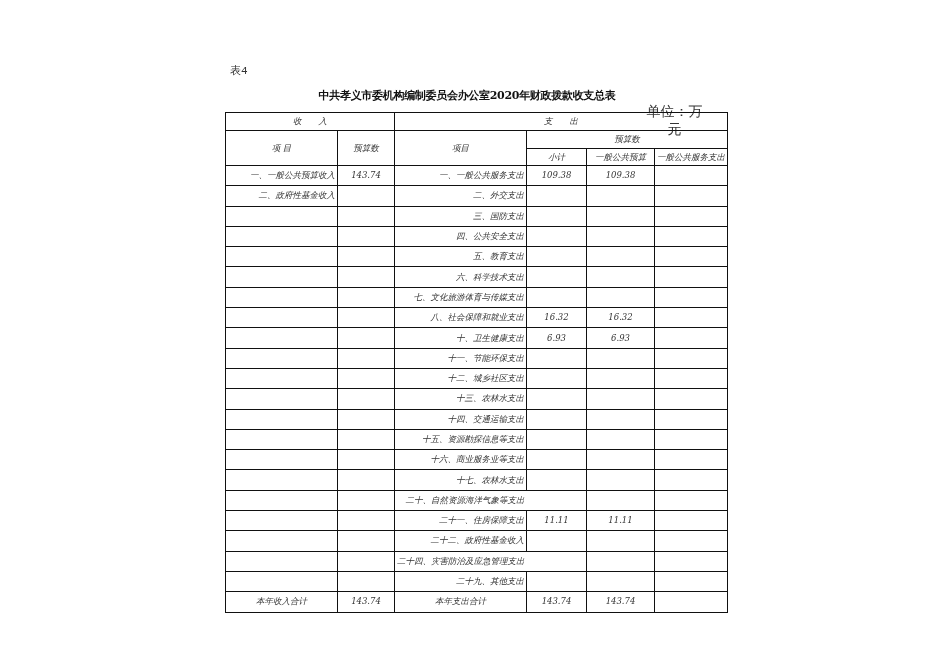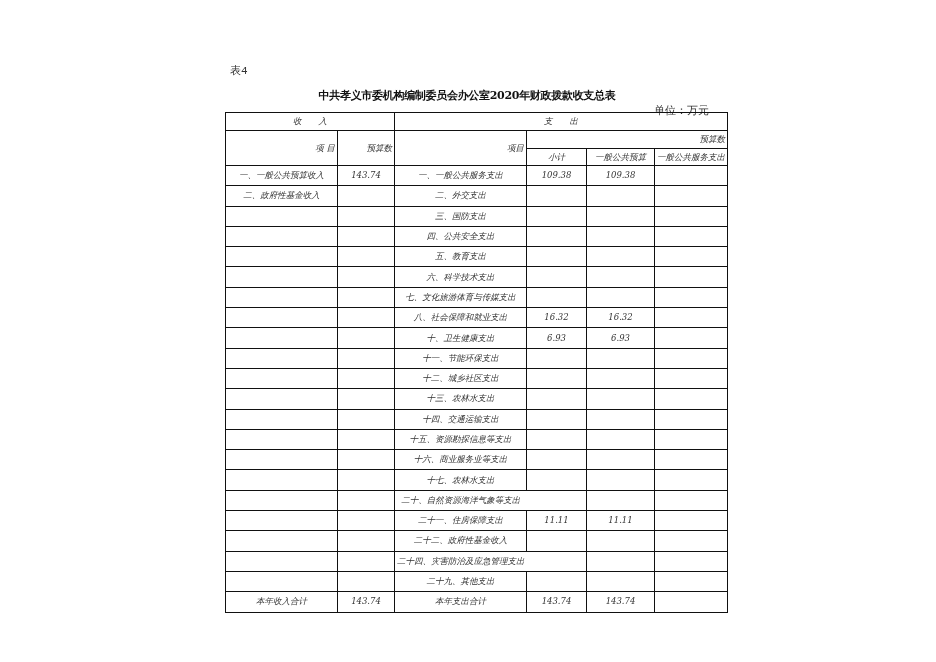--- a/index.html
+++ b/index.html
@@ -1,28 +1,28 @@
 <!DOCTYPE html>
 <html><head>
 <meta charset="utf-8">
 <style>
   html, body { margin:0; padding:0; background:#ffffff; }
   body { width:936px; height:662px; position:relative; overflow:hidden;
          font-family:"DejaVu Serif","Liberation Serif",serif; color:#222; }
   .table-num { position:absolute; left:230px; top:63px; font-size:11px; color:#333;font-family:Liberation Mono, monospace; }
   .title { position:absolute; left:225px; width:484px; top:88px; text-align:center;
            font-size:11px; font-weight:bold; color:#111; letter-spacing:-0.3px; }
-  .unit { position:absolute; left:640px; width:69px; top:103px; text-align:right; font-size:11px; color:#333; }
+  .unit { position:absolute; left:640px; width:69px; top:103px; text-align:center; font-size:14px; color:#333; }
   table.sheet { position:absolute; left:225px; top:112px; border-collapse:collapse; table-layout:fixed;font-style:italic; }
   table.sheet td { border:1px solid #111; font-size:8.5px; color:#333; padding:0 2px;
                    white-space:nowrap; overflow:visible; height:19.3px; line-height:19px; }
   table.sheet td.c { text-align:center; }
-  table.sheet td.l { text-align:center; }
+  table.sheet td.l { text-align:right; }
   table.sheet tr.hdr1 td { height:17px; line-height:17px; }
-  table.sheet tr.hdr2 td { height:17px; line-height:17px;text-align:right; }
+  table.sheet tr.hdr2 td { height:17px; line-height:17px; }
   table.sheet tr.hdr3 td { height:16px; line-height:16px; }
   td.nob-r { border-right:none !important;margin-left:46px; }
   td.nob-l { border-left:none !important; }
   .ovf { position:relative; z-index:2; }
 </style>
 </head>
 <body>
 
 <div class="table-num">表4</div>
 <div class="title">中共孝义市委机构编制委员会办公室2020年财政拨款收支总表</div>

